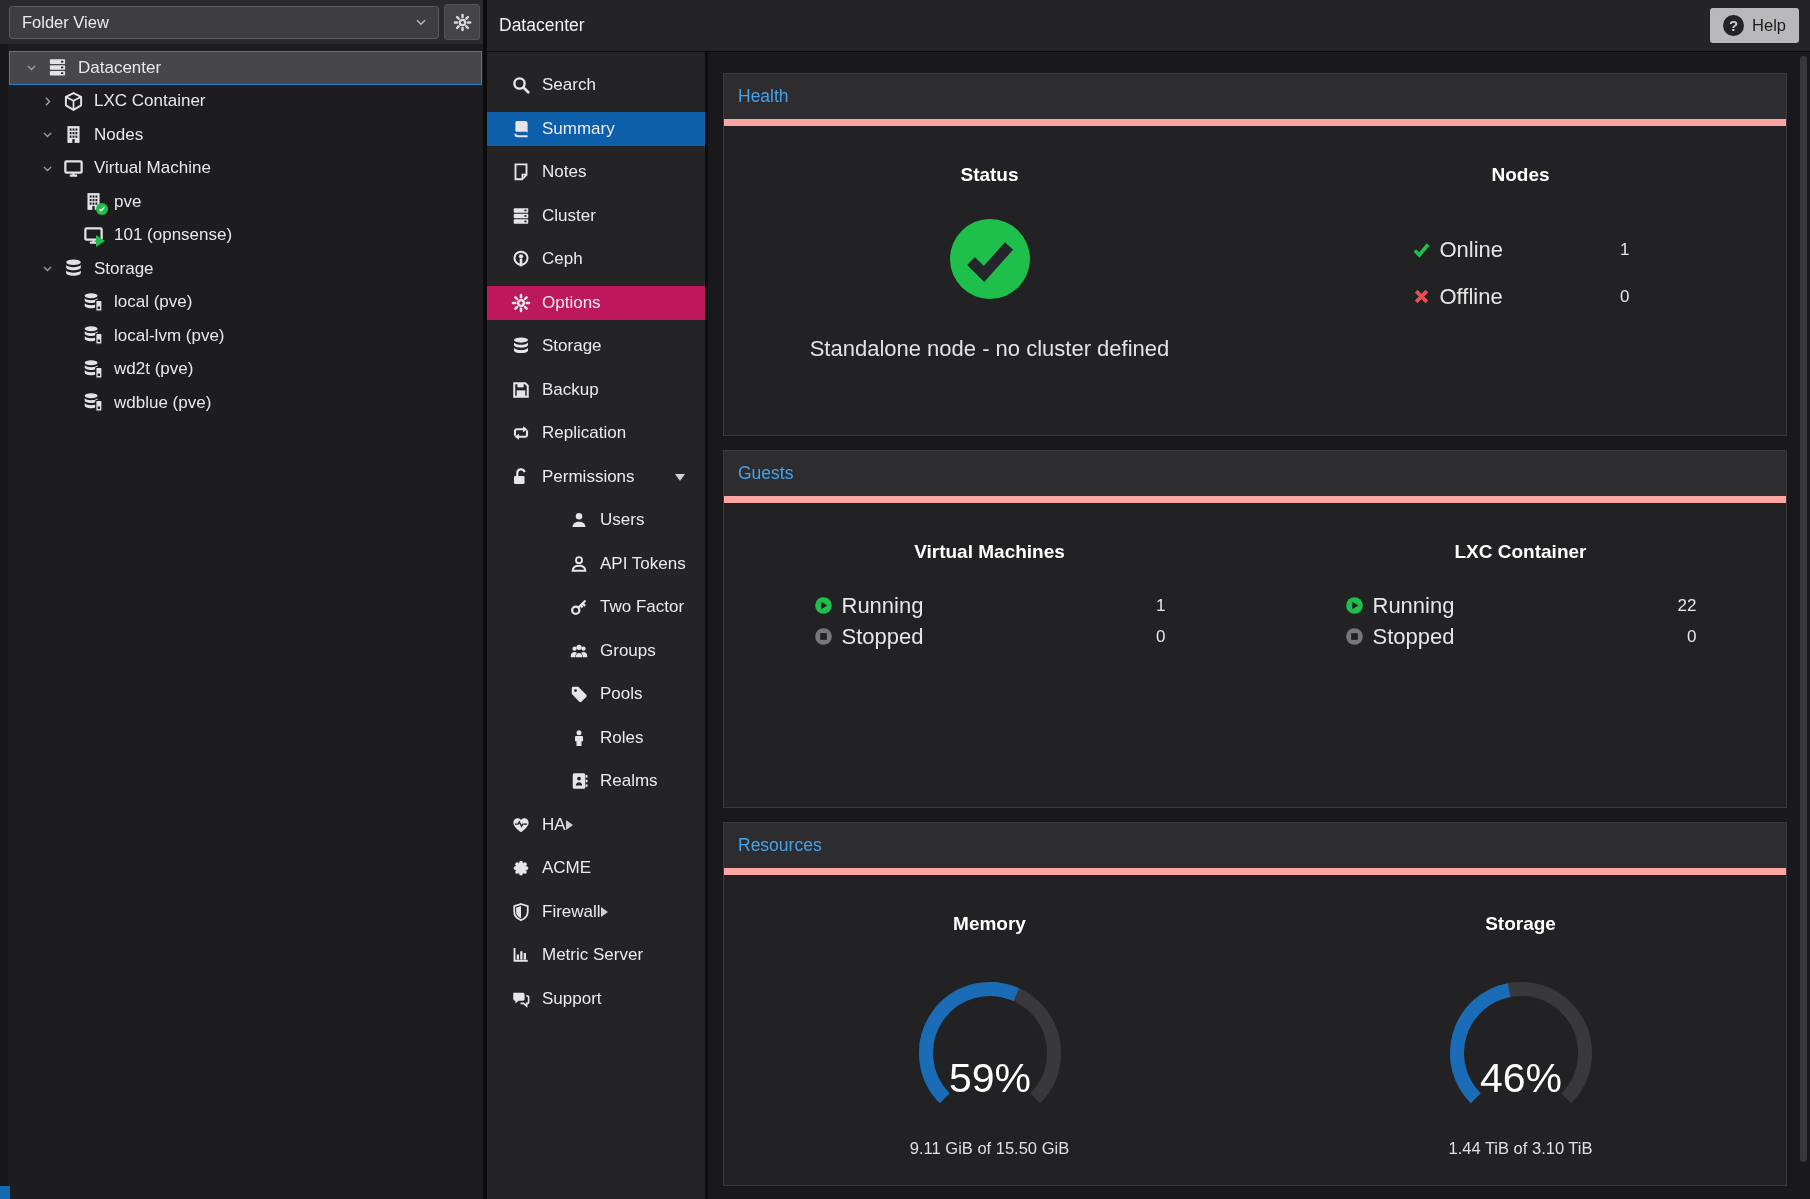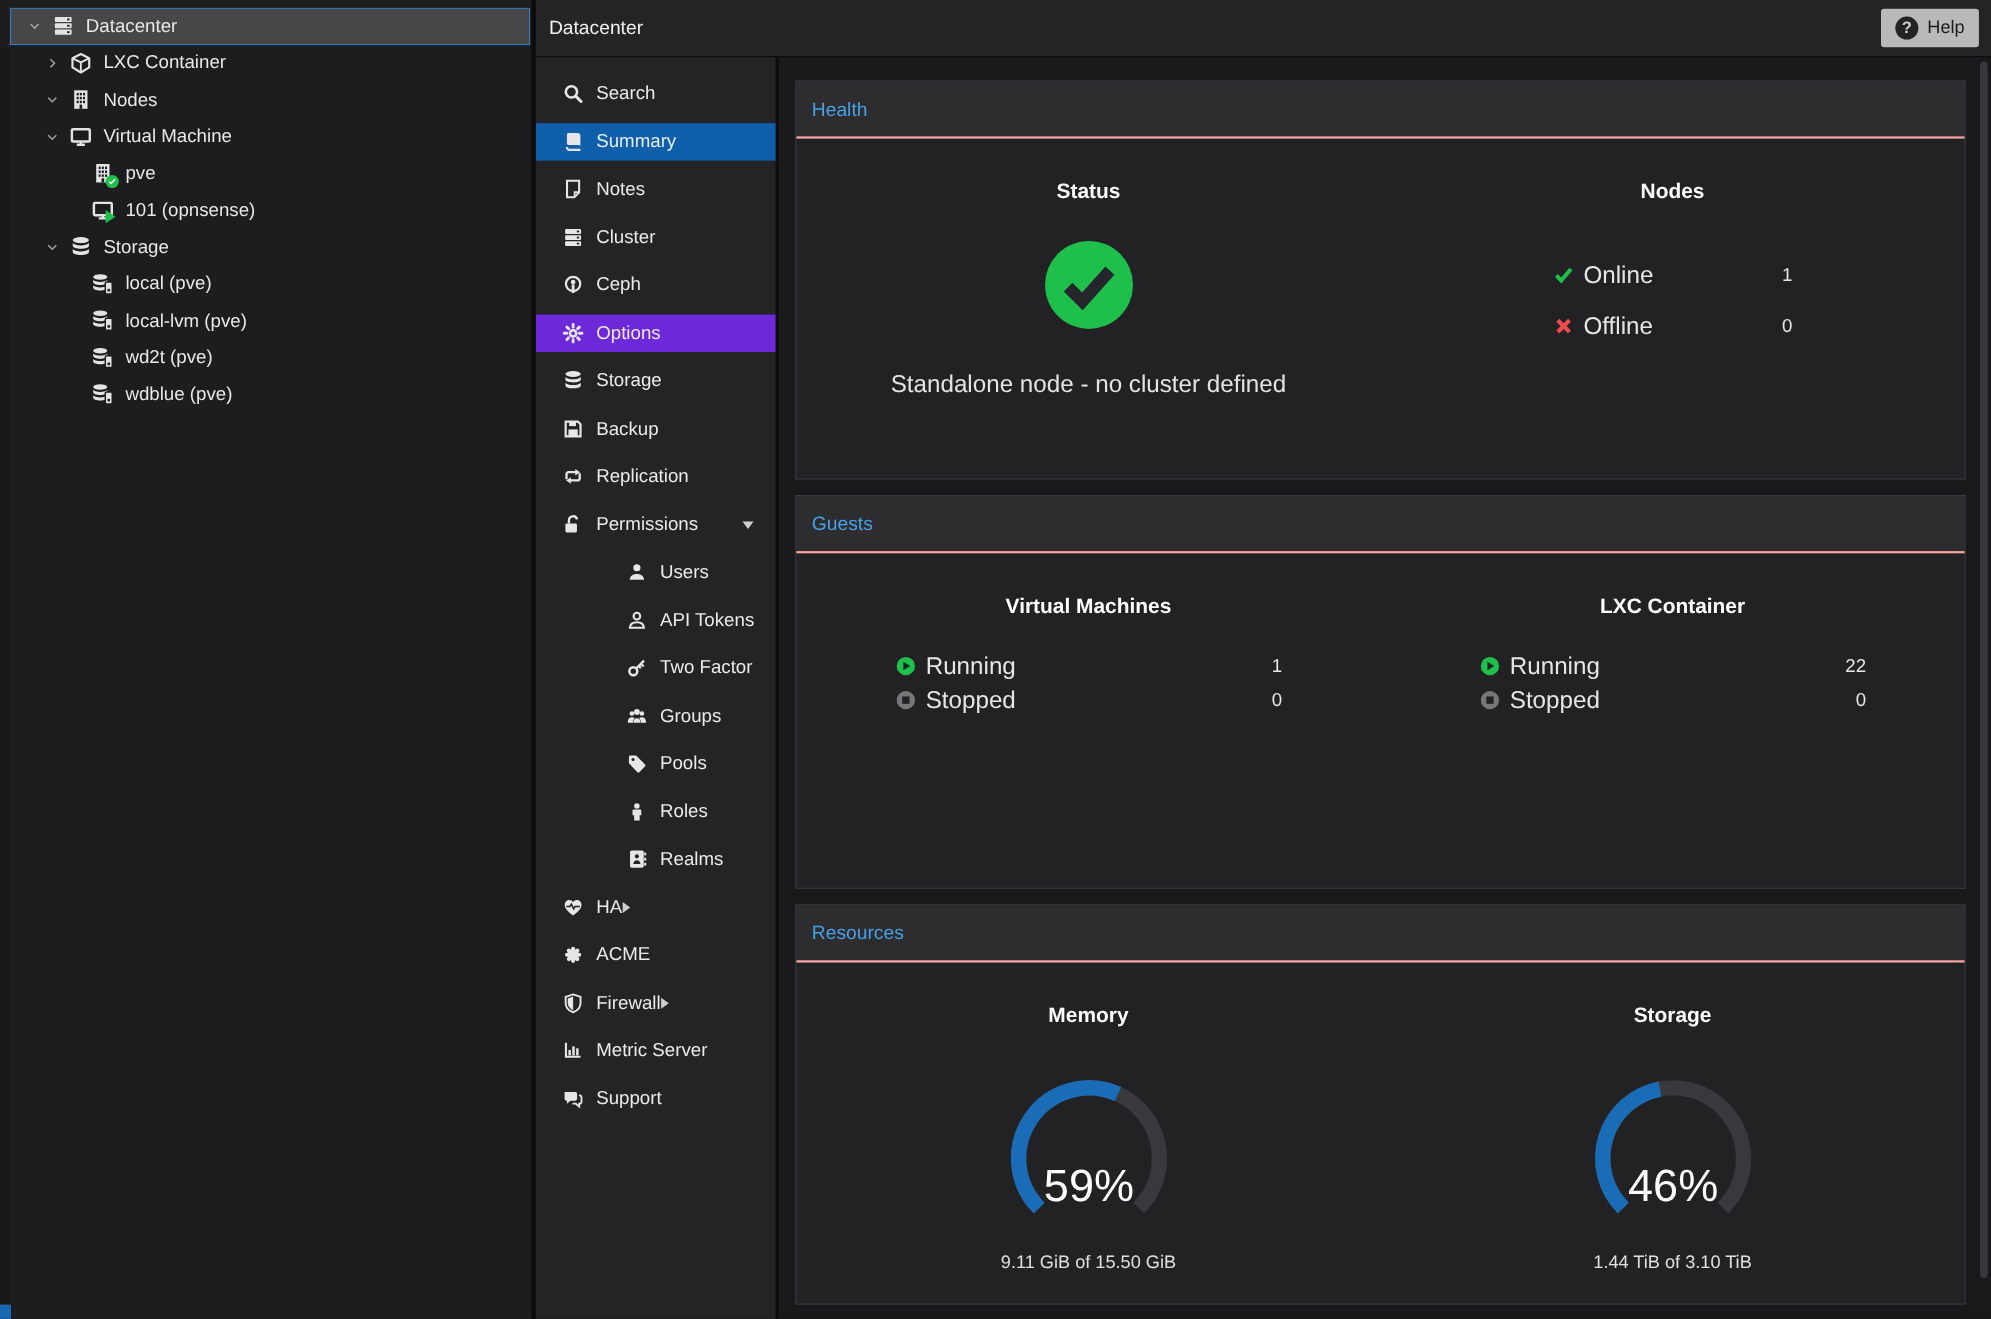--- a/index.html
+++ b/index.html
@@ -47,31 +47,31 @@
   .help-q{width:21px;height:21px;border-radius:50%;background:#232325;color:#cfcfd1;
     font-weight:bold;font-size:15px;display:flex;align-items:center;justify-content:center}
   .right-body{flex:1;display:flex;min-height:0}
 
   
   .menu{width:221px;flex:none;background:#242427;border-right:3px solid #0c0c0d;padding-top:16px}
   .mrow{height:34px;margin-bottom:9.5px;display:flex;align-items:center;padding-left:24px;
     font-size:17px;color:#ebebeb;cursor:pointer}
   .mrow.sub{padding-left:82px}
   .mrow.selected{background:var(--accent)}
-  .mrow.hover{background:#6d28d9}
+  .mrow.hover{background:#be185d}
   .micon{width:20px;height:20px;flex:none;display:flex;align-items:center;justify-content:center;color:#e6e6e8}
   .mlabel{margin-left:11px;white-space:nowrap}
   .carrow{width:0;height:0;margin-left:auto}
   .carrow.down{border:5.5px solid transparent;border-top:7px solid #cfcfd1;margin-right:20px;margin-top:6px}
   .carrow.right{border:5.5px solid transparent;border-left:7px solid #cfcfd1;margin-right:20px}
 
   
   .content{flex:1;background:#19191b;padding:21px 23px 0 15px;position:relative;overflow:hidden;min-width:0}
   .panel{background:#222225;border:1px solid #3a3a3e;margin-bottom:14px}
-  .panel-h{height:52px;background:#2d2d30;border-bottom:2px solid #fca5a5;display:flex;align-items:center;
+  .panel-h{height:52px;background:#2d2d30;border-bottom:7px solid #fca5a5;display:flex;align-items:center;
     padding:0 14px;font-size:17.5px;color:var(--accent_text)}
   .panel-b{display:flex}
   .health .panel-b{height:309px}
   .guests .panel-b{height:304px}
   .resources .panel-b{height:310px}
   .hcol,.gcol,.rcol{flex:1;display:flex;flex-direction:column;align-items:center;min-width:0}
   .col-heading{font-size:19px;font-weight:bold;color:#fff;margin-top:38px}
   .status-circle{margin-top:30px}
   .status-msg{margin-top:34px;font-size:22px;color:#e3e3e3}
   .node-rows{margin-top:40px;width:218px}
@@ -281,20 +281,33 @@
     <symbol id="i-stopc" viewBox="0 0 16 16">
         <circle cx="8" cy="8" r="7" fill="currentColor"></circle>
         <rect x="5.2" y="5.2" width="5.6" height="5.6" fill="#222225"></rect>
       </symbol>
   </defs>
 </svg>
 
 <div class="app">
 
   <aside class="sidebar">
+    <div class="sidebar-toolbar">
+      <div class="combo">
+        <span>Folder View</span>
+        <svg class="chev" width="14" height="14">
+            <use href="#i-chevdown"></use>
+          </svg>
+      </div>
+      <button class="gear-btn">
+        <svg width="19" height="19">
+            <use href="#i-gear"></use>
+          </svg>
+      </button>
+    </div>
 
     <div class="tree">
       <div class="trow lvl0 selected">
         <span class="expander">
             <svg width="13" height="13">
               <use href="#i-chevdown"></use>
             </svg>
           </span>
         <span class="ticon">
             <svg class="i">

